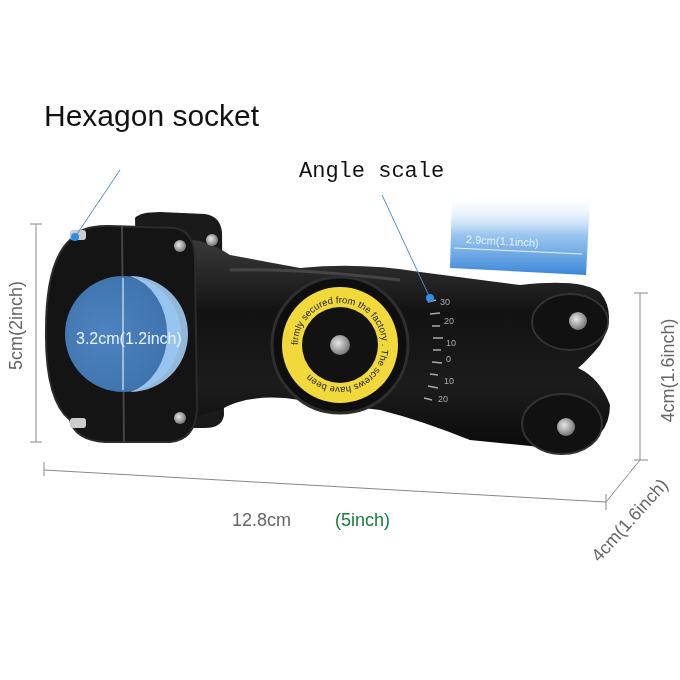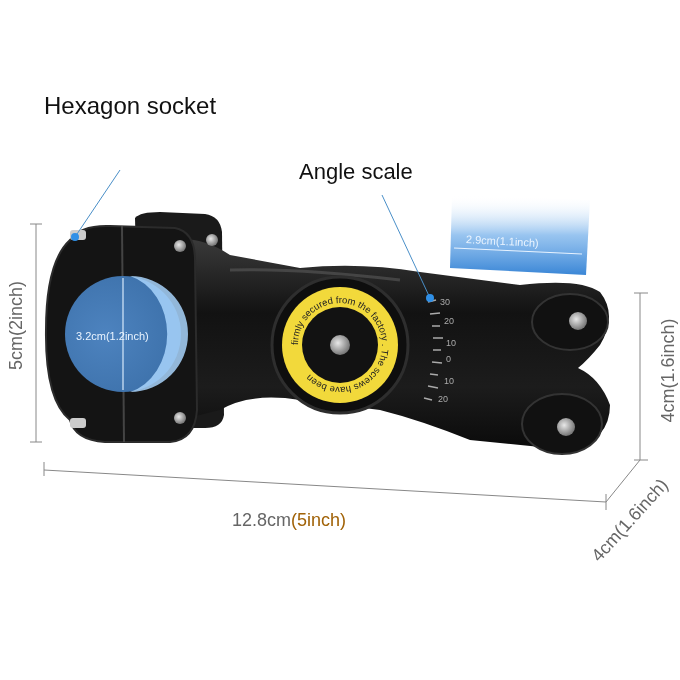--- a/index.html
+++ b/index.html
@@ -1,28 +1,28 @@
 <!DOCTYPE html>
 <html><head>
 <meta charset="utf-8">
 <style>
   html, body { margin: 0; padding: 0; background: #ffffff; }
   body { width: 680px; height: 680px; position: relative; overflow: hidden; font-family: "Liberation Sans", sans-serif; }
   .stage { position: absolute; left: 0; top: 0; width: 680px; height: 680px; }
   svg { position: absolute; left: 0; top: 0; }
   .label { position: absolute; color: #111; font-family: "Liberation Sans", sans-serif; white-space: nowrap; }
-  .callout-hex { left: 44px; top: 92px; font-size: 24px; line-height: 27px; }
-  .callout-angle { left: 299px; top: 158px; font-size: 22px; line-height: 27px; }
+  .callout-hex { left: 44px; top: 102px; font-size: 30px; line-height: 27px; }
+  .callout-angle { left: 299px; top: 158px; font-size: 22px; line-height: 27px; font-family: Liberation Mono, monospace; }
   .dim { position: absolute; color: #666; font-family: "Liberation Sans", sans-serif; white-space: nowrap; font-size: 18px; }
-  .dim .paren { color: #a16207; }
+  .dim .paren { color: #15803d; margin-left: 44px; }
   .dim-length { left: 232px; top: 510px; }
   .dim-height { left: -34px; top: 315px; transform: rotate(-90deg); transform-origin: center; width: 100px; text-align: center; }
   .dim-right { left: 608px; top: 360px; transform: rotate(-90deg); width: 120px; text-align: center; }
   .dim-depth { left: 565px; top: 510px; transform: rotate(-48deg); width: 130px; text-align: center; }
-  .inner-dim { position: absolute; color: #eaf4ff; font-size: 11px; white-space: nowrap; }
+  .inner-dim { position: absolute; color: #eaf4ff; font-size: 16px; white-space: nowrap; }
   .inner-bore { left: 76px; top: 330px; }
   .inner-steer { left: 466px; top: 235px; font-size: 11px; transform: rotate(3deg); }
 </style>
 </head>
 <body>
 
 <div class="stage">
 
   <svg width="680" height="680" viewBox="0 0 680 680">
     <defs>

